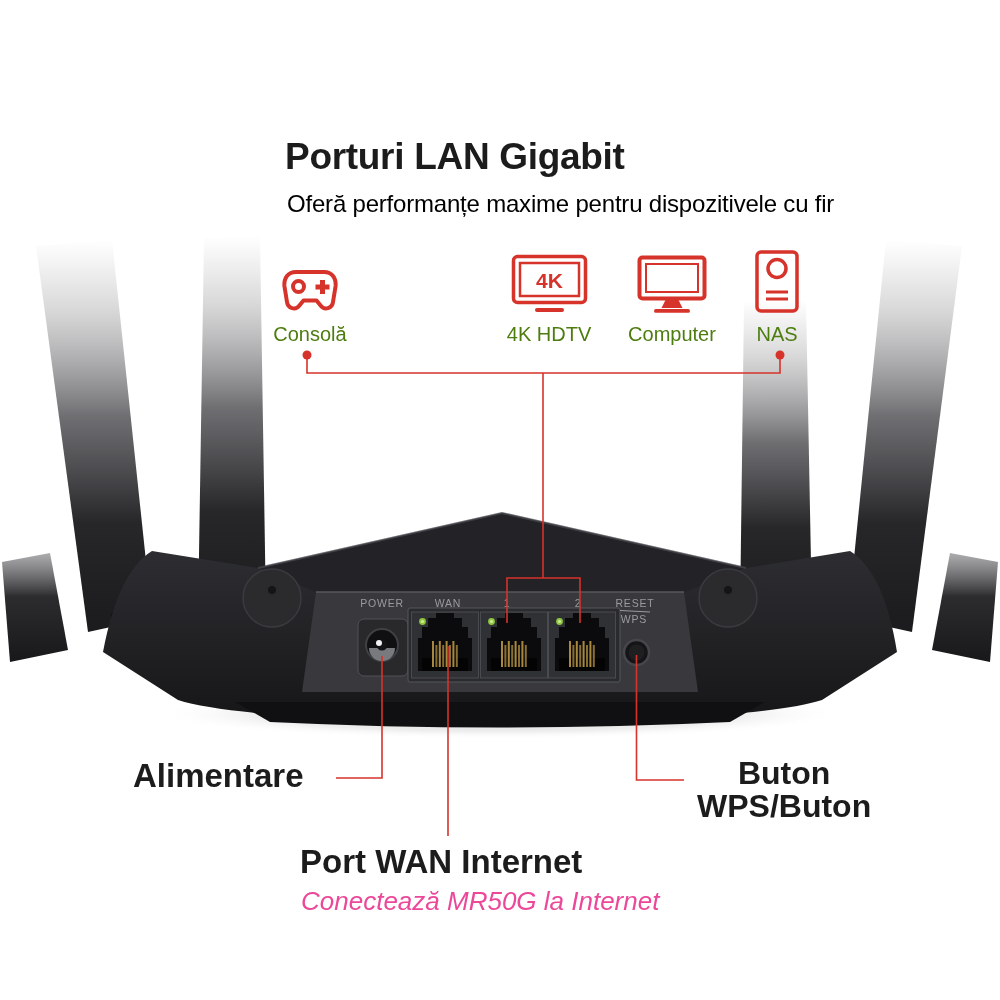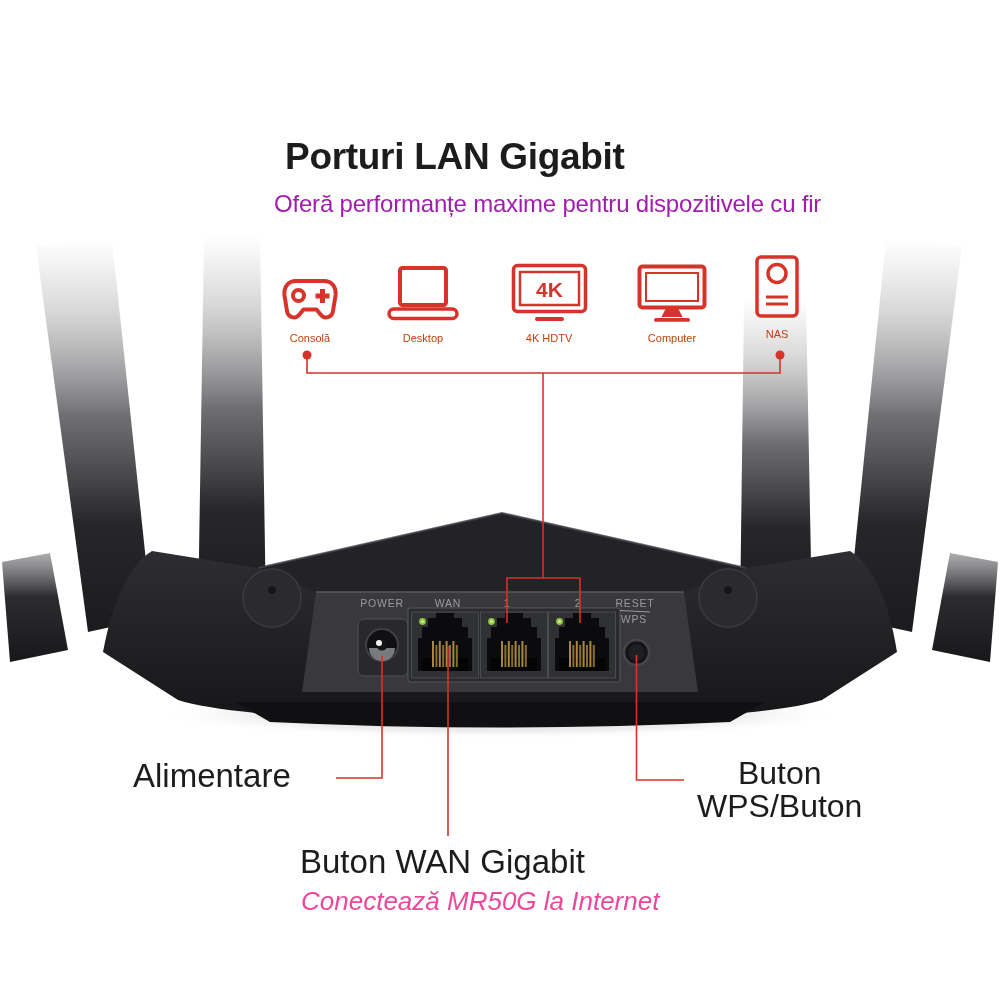--- a/index.html
+++ b/index.html
@@ -10,37 +10,37 @@
     color:var(--text-dark,#1c1c1c);
   }
   .abs{position:absolute;}
   
   .title{
     left:285px;top:136px;
     font-size:37px;font-weight:700;letter-spacing:-.3px;
     color:var(--text-dark,#1c1c1c);white-space:nowrap;
   }
   .subtitle{
-    left:274px;top:190px;
+    left:287px;top:190px;
     font-size:24px;font-weight:400;letter-spacing:-.2px;
-    color:#a21caf;white-space:nowrap;
+    color:#000000;white-space:nowrap;
   }
   
   .device{
     top:248px;width:130px;height:96px;
     display:flex;flex-direction:column;align-items:center;justify-content:flex-end;
     color:var(--accent-red,#d6332b);
   }
   .device .icon-wrap{height:66px;display:flex;align-items:flex-end;justify-content:center;}
   .device .dev-label{
-    margin-top:11px;font-size:11px;color:#c2410c;white-space:nowrap;line-height:1;
+    margin-top:11px;font-size:20px;color:#4d7c0f;white-space:nowrap;line-height:1;
   }
   .device svg{display:block;}
   
-  .callout{font-weight:400;color:var(--text-dark,#1c1c1c);white-space:nowrap;}
+  .callout{font-weight:700;color:var(--text-dark,#1c1c1c);white-space:nowrap;}
   .co-power{left:133px;top:757px;font-size:33px;}
   .co-wps{left:697px;top:757px;font-size:32px;line-height:33px;text-align:center;}
   .co-wan-title{left:300px;top:843px;font-size:33px;}
   .co-wan-caption{left:301px;top:886px;font-size:26px;font-weight:400;color:#ec4899;white-space:nowrap;font-style:italic;}
   
   .layer{left:0;top:0;width:1000px;height:1000px;pointer-events:none;}
   .panel-label{
     font-family:"Liberation Sans","DejaVu Sans",sans-serif;
     font-size:10.5px;letter-spacing:.8px;
     fill:var(--panel-label-gray,#9a9b9f);
@@ -190,29 +190,20 @@
     <div class="icon-wrap">
       <svg width="60" height="46" viewBox="0 0 60 46" fill="none">
         <path d="M16,5 H44 C52,5 56.2,11 55.6,19 L53,35 C52.2,41.5 44.5,43.5 40.8,38.8 L36.5,33.5 H23.5 L19.2,38.8 C15.5,43.5 7.8,41.5 7,35 L4.4,19 C3.8,11 8,5 16,5 Z" stroke="currentColor" stroke-width="4" stroke-linejoin="round"></path>
         <circle cx="18.5" cy="19.5" r="5.5" stroke="currentColor" stroke-width="4"></circle>
         <path d="M40,13 h5 v4.5 h4.5 v5 h-4.5 v4.5 h-5 v-4.5 h-4.5 v-5 h4.5 z" fill="currentColor"></path>
       </svg>
     </div>
     <div class="dev-label">Consolă</div>
   </div>
 
-  <div class="abs device" style="left:358px;">
-    <div class="icon-wrap">
-      <svg width="74" height="57" viewBox="0 0 74 57" fill="none">
-        <rect x="14" y="3" width="46" height="37" rx="2.5" stroke="currentColor" stroke-width="4"></rect>
-        <rect x="3" y="44" width="68" height="9.5" rx="4.75" stroke="currentColor" stroke-width="3.5"></rect>
-      </svg>
-    </div>
-    <div class="dev-label">Desktop</div>
-  </div>
 
   <div class="abs device" style="left:484px;">
     <div class="icon-wrap">
       <svg width="77" height="59" viewBox="0 0 77 59" fill="none">
         <rect x="2.5" y="2.5" width="72" height="46" rx="4" stroke="currentColor" stroke-width="3.5"></rect>
         <rect x="9" y="9" width="59" height="33" stroke="currentColor" stroke-width="2.5"></rect>
         <text x="38.5" y="33.5" text-anchor="middle" fill="currentColor" font-family="Liberation Sans, DejaVu Sans, sans-serif" font-size="21" font-weight="600">4K</text>
         <line x1="26" y1="56" x2="51" y2="56" stroke="currentColor" stroke-width="4" stroke-linecap="round"></line>
       </svg>
     </div>
@@ -252,16 +243,16 @@
     <path class="leader" d="M382,656 V778 H336"></path>
     <path class="leader" d="M448,646 V836"></path>
     <path class="leader" d="M636.5,655 V780 H684"></path>
   </svg>
 
   <div class="abs callout co-power">Alimentare</div>
   <div class="abs callout co-wps">
     <div>Buton</div>
     <div>WPS/Buton</div>
   </div>
-  <div class="abs callout co-wan-title">Buton WAN Gigabit</div>
+  <div class="abs callout co-wan-title">Port WAN Internet</div>
   <div class="abs co-wan-caption">Conectează MR50G la Internet</div>
 
 </div>
 
 </body></html>

